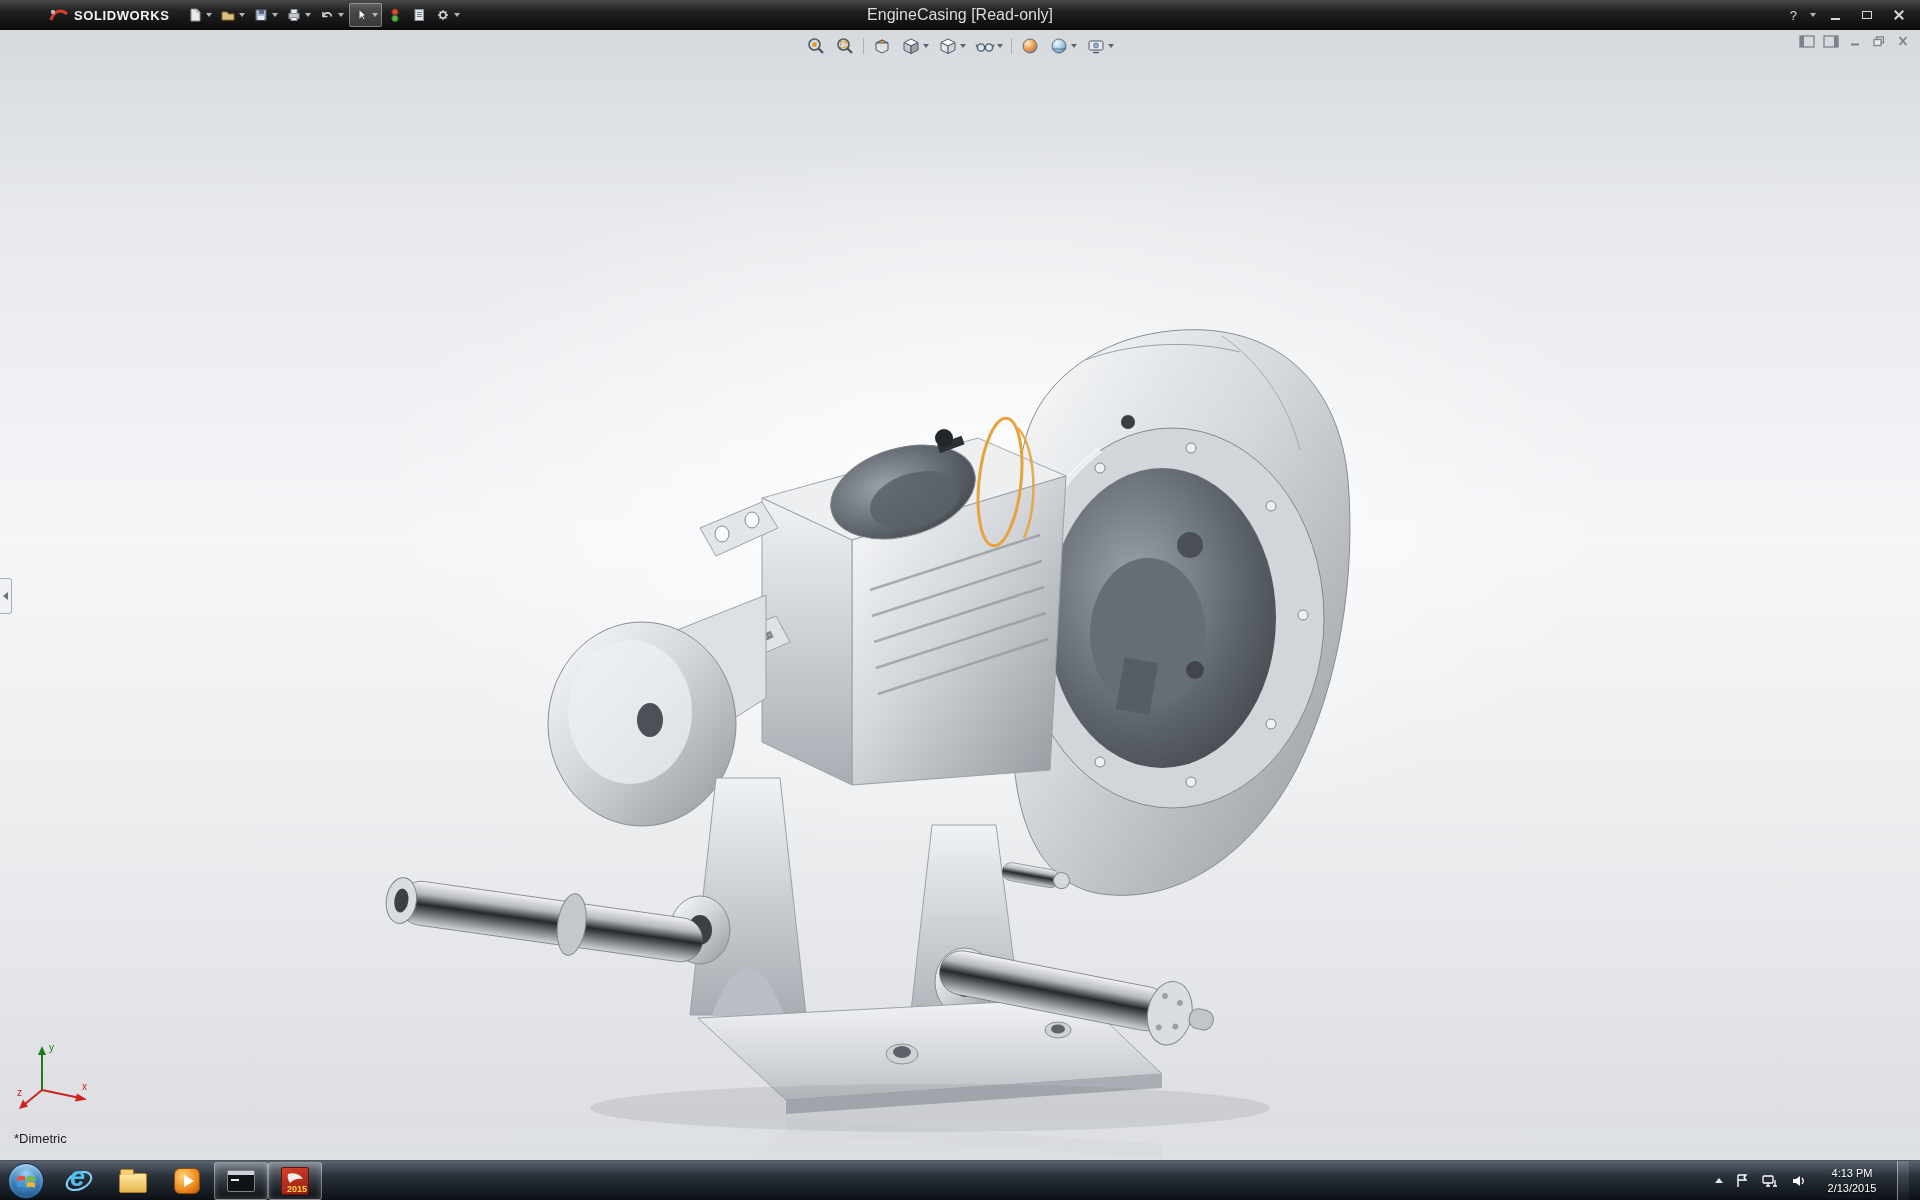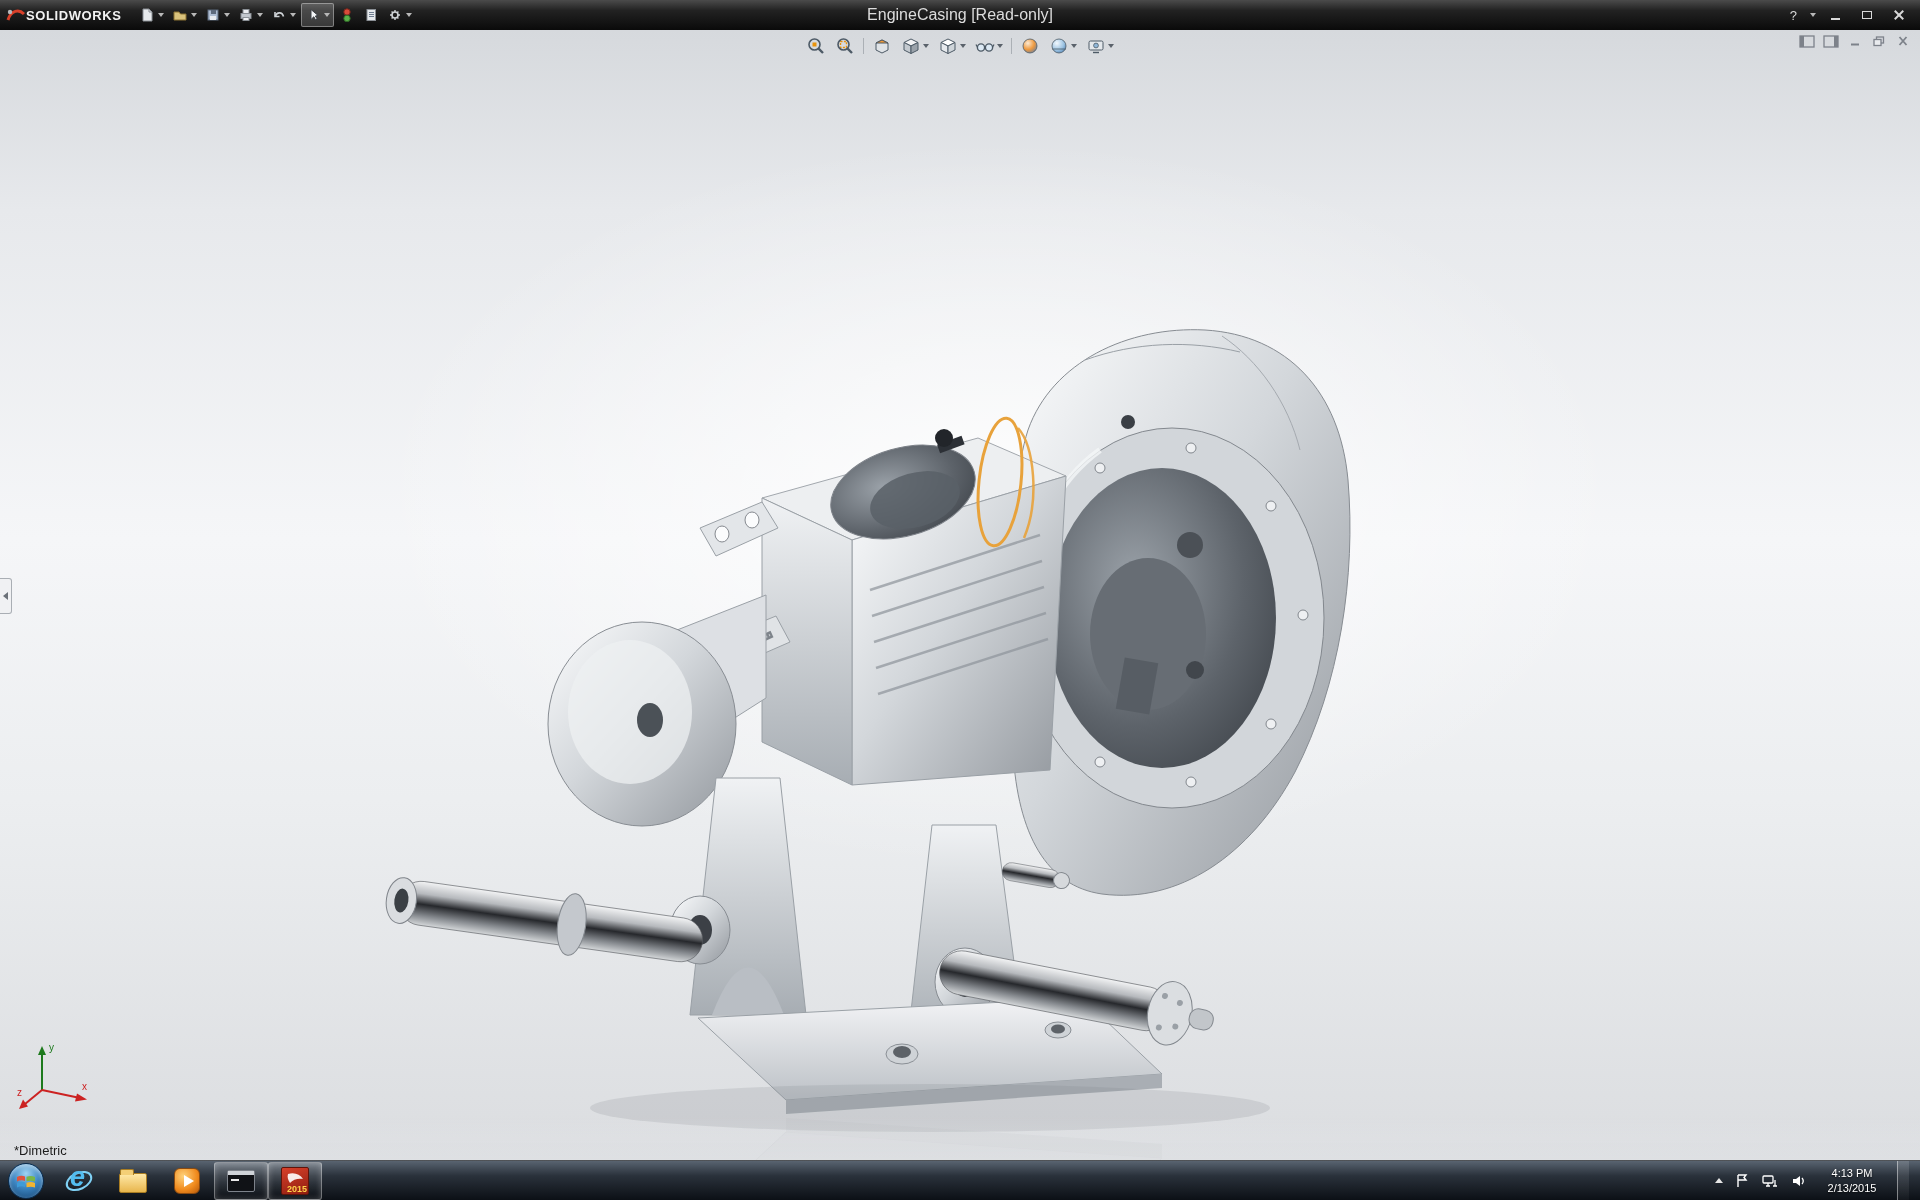--- a/index.html
+++ b/index.html
@@ -4,21 +4,21 @@
 <style>
   * { margin:0; padding:0; box-sizing:border-box; }
   html,body { width:1920px; height:1200px; overflow:hidden; background:#000;
               font-family:"Liberation Sans", sans-serif; }
   .screen { position:relative; width:1920px; height:1200px; overflow:hidden; }
 
   
   .titlebar { position:absolute; top:0; left:0; right:0; height:30px;
     background:linear-gradient(180deg,#4b4b4b 0%,#222 35%,#0a0a0a 100%);
     display:flex; align-items:center; color:#e4e4e4; z-index:50; }
-  .brand { display:flex; align-items:center; padding:0 10px 0 6px; }
+  .brand { display:flex; align-items:center; gap:5px; padding:0 10px 0 6px;margin-left:43px; }
   .brand-text { font-weight:bold; font-size:13px; letter-spacing:.6px; color:#f2f2f2; }
   .tb-tools { display:flex; align-items:center; gap:2px; margin-left:4px; }
   .tb-btn { display:flex; align-items:center; height:24px; padding:2px 3px; border-radius:2px; }
   .tb-btn.pressed { background:rgba(255,255,255,.18); border:1px solid rgba(255,255,255,.35); }
   .caret { width:0; height:0; border-left:3px solid transparent; border-right:3px solid transparent;
            border-top:4px solid #b8b8b8; margin-left:3px; }
   .tb-title { position:absolute; left:50%; transform:translateX(-50%); font-size:16px; color:#dcdcdc; white-space:nowrap; }
   .tb-win { margin-left:auto; display:flex; align-items:center; gap:6px; padding-right:8px; }
   .tb-help { font-size:13px; color:#d8d8d8; padding:0 4px; }
   .wc { width:26px; height:18px; display:flex; align-items:center; justify-content:center; }
@@ -46,21 +46,21 @@
   
   .doc-controls { position:absolute; top:4px; right:8px; display:flex; gap:6px; align-items:center; z-index:20; }
   .dc { width:18px; height:14px; display:flex; align-items:center; justify-content:center; }
 
   
   .side-tab { position:absolute; left:0; top:548px; width:12px; height:36px;
     background:#f0f1f3; border:1px solid #a9aeb4; border-left:none; border-radius:0 3px 3px 0;
     display:flex; align-items:center; justify-content:center; z-index:20; }
   .side-tab i { width:0; height:0; border-top:4px solid transparent; border-bottom:4px solid transparent; border-right:5px solid #6b7178; }
 
-  .view-label { position:absolute; left:14px; bottom:2px; font-size:13px; color:#1c1c1c; z-index:20; }
+  .view-label { position:absolute; left:14px; bottom:14px; font-size:13px; color:#1c1c1c; z-index:20; }
   .triad { position:absolute; left:16px; bottom:48px; z-index:20; }
 
   
   .taskbar { position:absolute; left:0; right:0; bottom:0; height:40px;
     background:linear-gradient(180deg, rgba(96,108,122,.92) 0%, rgba(44,52,62,.95) 38%, rgba(12,16,22,.98) 100%);
     border-top:1px solid rgba(255,255,255,.28);
     display:flex; align-items:center; z-index:60; }
   .start-orb { width:52px; height:40px; display:flex; align-items:center; justify-content:center; }
   .orb { width:36px; height:36px; border-radius:50%;
     background:radial-gradient(circle at 50% 28%, #9fd4f2 0%, #3f88c4 45%, #11406f 100%);

